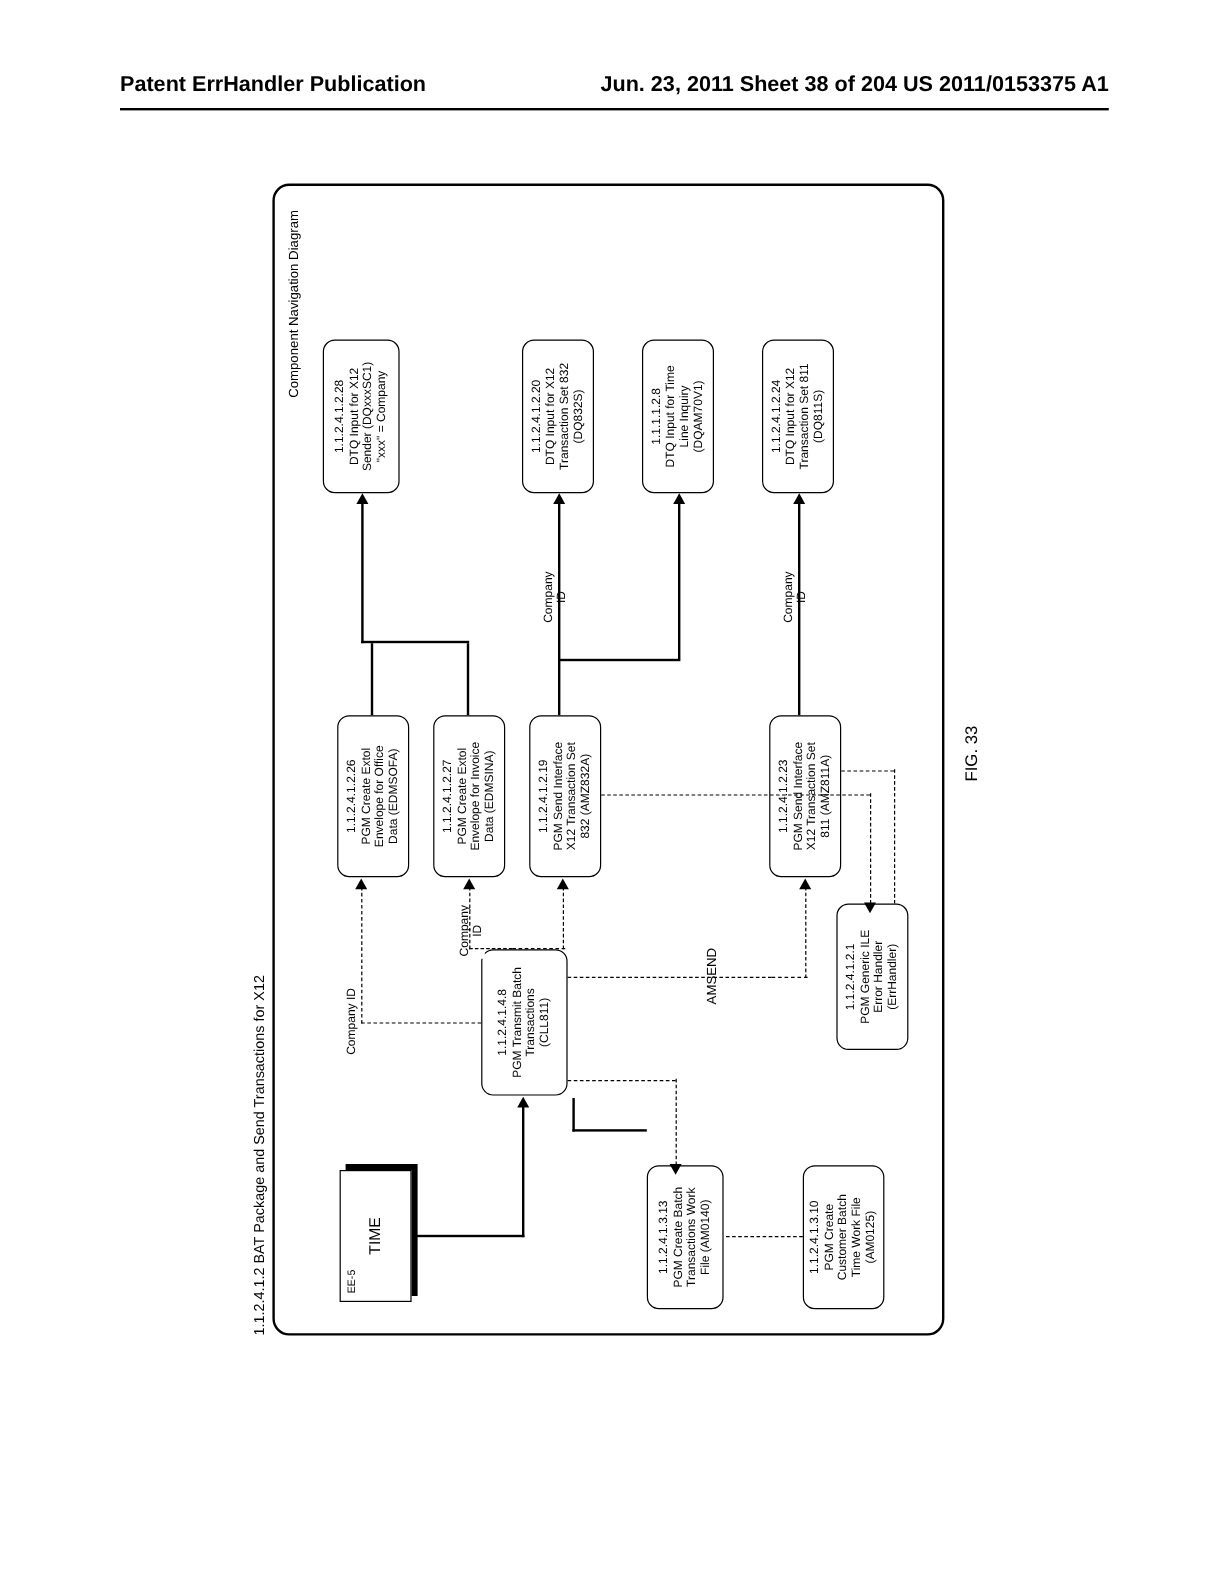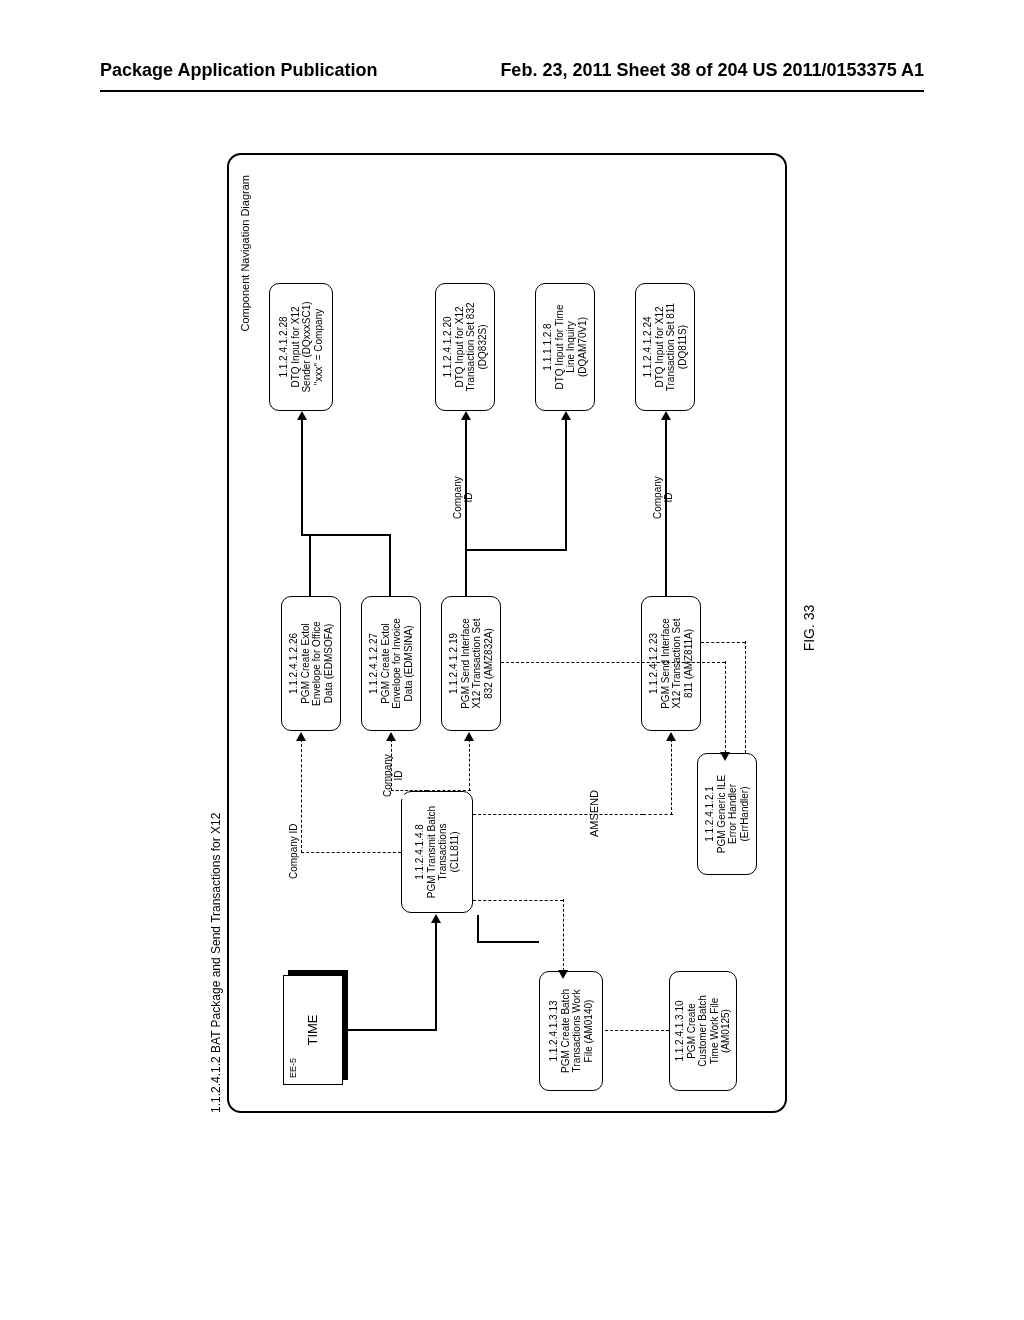--- a/index.html
+++ b/index.html
@@ -153,22 +153,22 @@
 
   
   .arrow-r { position: absolute; width: 0; height: 0; border-top: 5px solid transparent; border-bottom: 5px solid transparent; border-left: 9px solid #000; }
   .arrow-l { position: absolute; width: 0; height: 0; border-top: 5px solid transparent; border-bottom: 5px solid transparent; border-right: 9px solid #000; }
 </style>
 </head>
 <body>
 
 <div class="page">
 
-  <div class="header-left">Package Application Publication</div>
-  <div class="header-right">Feb. 23, 2011  Sheet 38 of 204   US 2011/0153375 A1</div>
+  <div class="header-left">Patent ErrHandler Publication</div>
+  <div class="header-right">Jun. 23, 2011  Sheet 38 of 204   US 2011/0153375 A1</div>
   <div class="header-line"></div>
 
   <div class="diagram-host">
 
     <div class="outer-title">1.1.2.4.1.2 BAT Package and Send Transactions for X12</div>
 
     <div class="outer-frame">
 
       <div class="nav-title">Component Navigation Diagram</div>
 

